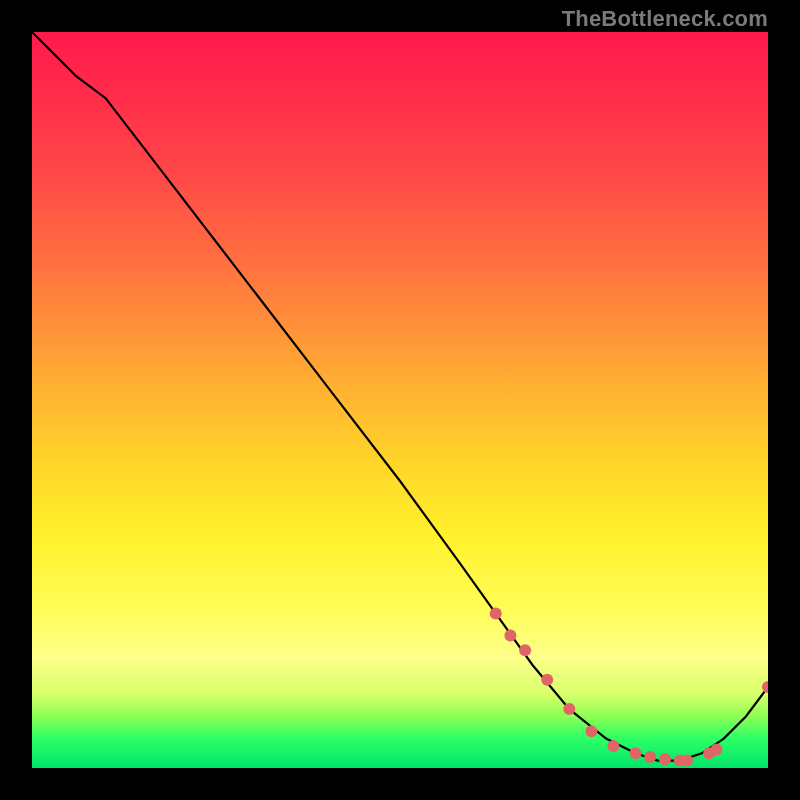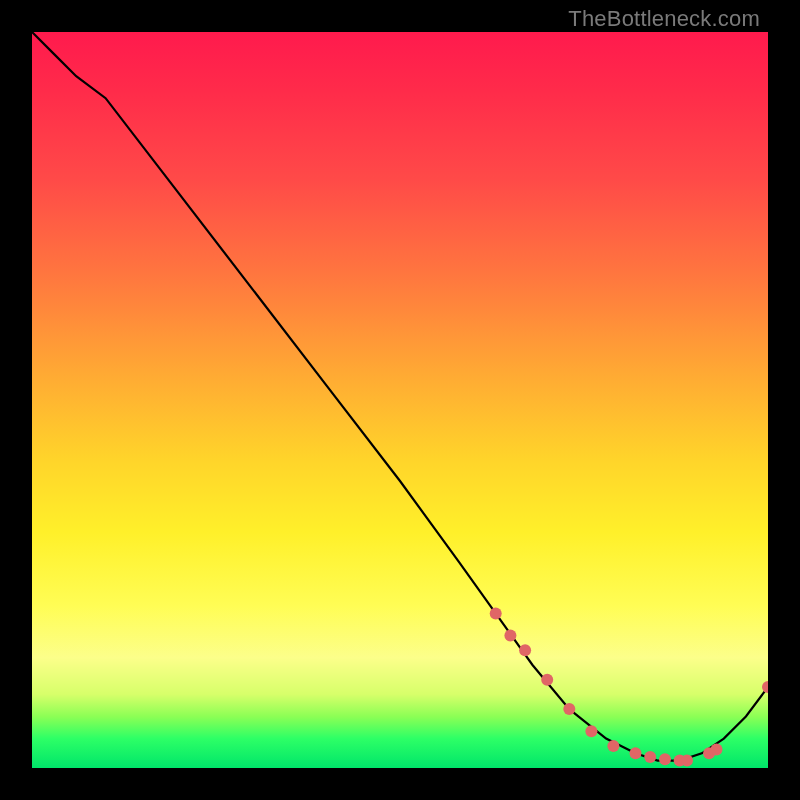--- a/index.html
+++ b/index.html
@@ -44,26 +44,27 @@
   .curve {
     position: absolute;
     left: 0;
     top: 0;
     width: 736px;
     height: 736px;
   }
   .watermark {
     position: absolute;
     top: 6px;
-    right: 40px;
+    right: 32px;
     color: #7a7a7a;
     font-size: 22px;
     letter-spacing: 0.2px;
     user-select: none;
     pointer-events: none;
+    font-weight: bold;
   }
 </style>
 </head>
 <body>
 
 <div class="frame">
   <div class="plot-area">
     <svg class="curve" viewBox="0 0 736 736" preserveAspectRatio="none">
 
       <path id="curve-path" d="M0.0 0.0 L22.1 22.1 L44.2 44.2 L73.6 66.2 L147.2 161.9 L220.8 257.6 L294.4 353.3 L368.0 449.0 L426.9 529.9 L463.7 581.4 L500.5 633.0 L537.3 677.1 L574.1 706.6 L603.5 721.3 L625.6 728.6 L647.7 728.6 L669.8 721.3 L691.8 706.6 L713.9 684.5 L736.0 655.0" fill="none" stroke="#000" stroke-width="2.2"></path>

